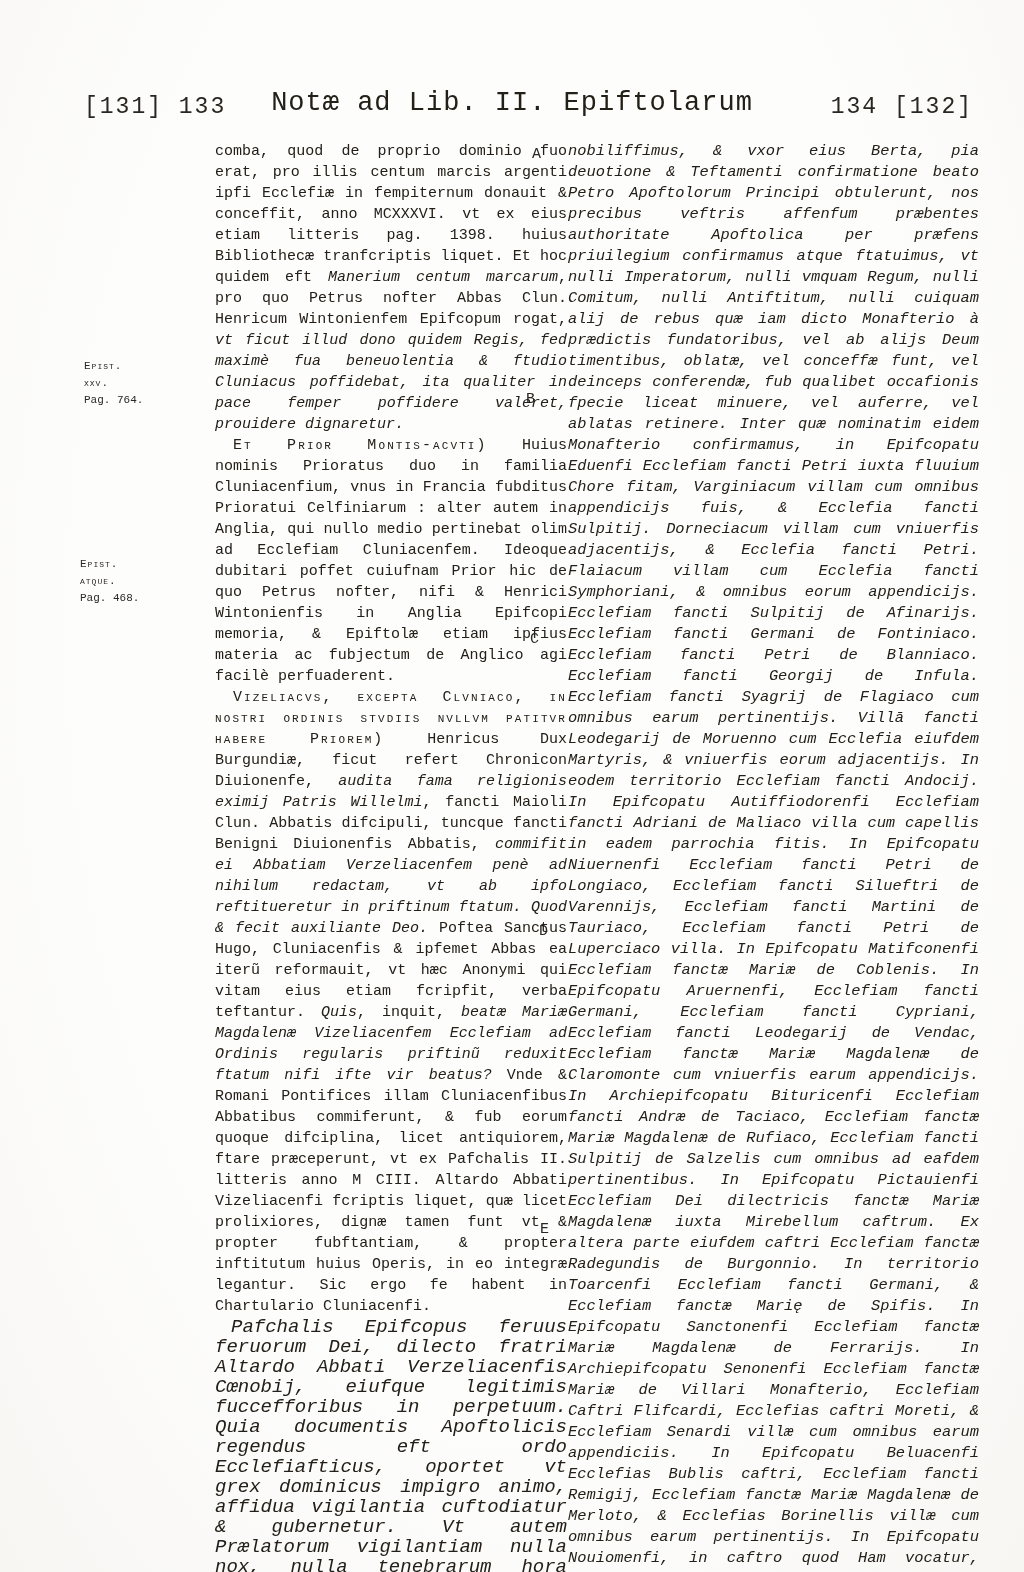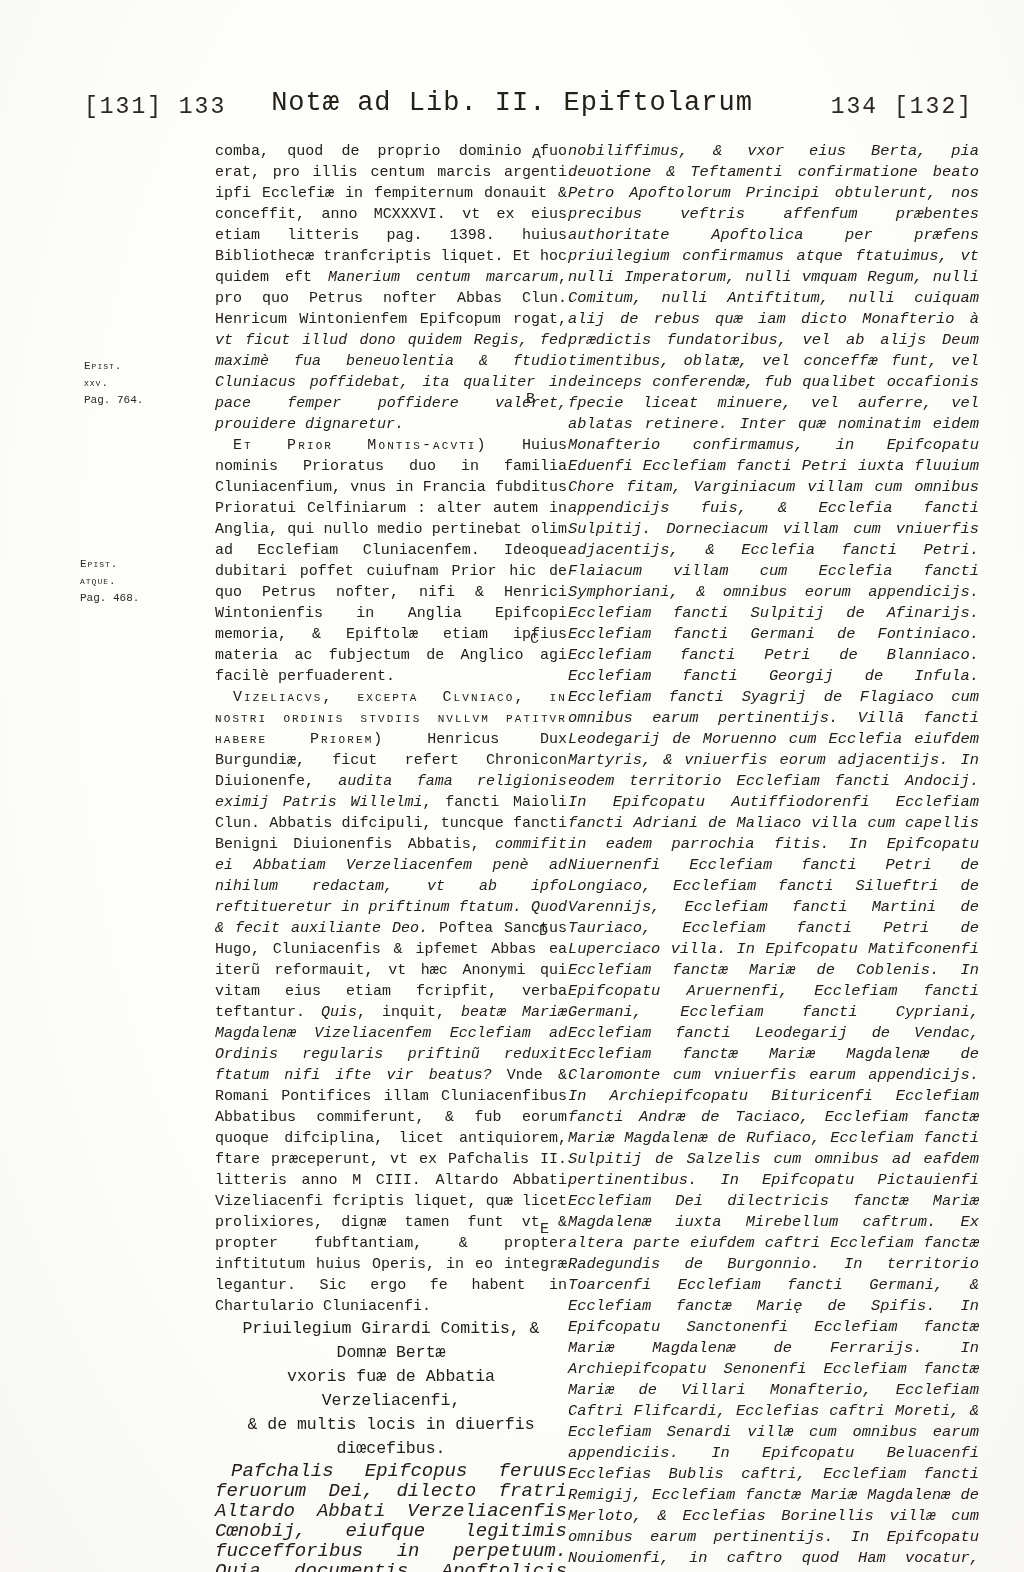--- a/index.html
+++ b/index.html
@@ -76,26 +76,20 @@
   <span class="col-letter" style="left:532px;top:146px;">A</span>
   <span class="col-letter" style="left:526px;top:391px;">B</span>
   <span class="col-letter" style="left:530px;top:631px;">C</span>
   <span class="col-letter" style="left:539px;top:923px;">D</span>
   <span class="col-letter" style="left:540px;top:1221px;">E</span>
 
   <div class="left-col">
     <p><span class="seg-roman">comba, quod de proprio dominio fuo erat, pro illis centum marcis argenti ipfi Ecclefiæ in fempiternum donauit &amp; conceffit, anno MCXXXVI. vt ex eius etiam litteris pag. 1398. huius Bibliothecæ tranfcriptis liquet. Et hoc quidem eft </span><span class="seg-italic">Manerium centum marcarum</span><span class="seg-roman">, pro quo Petrus nofter Abbas Clun. Henricum Wintonienfem Epifcopum rogat, </span><span class="seg-italic">vt ficut illud dono quidem Regis, fed maximè fua beneuolentia &amp; ftudio Cluniacus poffidebat, ita qualiter in pace femper poffidere valeret, prouidere dignaretur.</span></p>
     <p class="indent"><span class="seg-smallcaps">Et Prior Montis-acvti) </span><span class="seg-roman">Huius nominis Prioratus duo in familia Cluniacenfium, vnus in Francia fubditus Prioratui Celfiniarum : alter autem in Anglia, qui nullo medio pertinebat olim ad Ecclefiam Cluniacenfem. Ideoque dubitari poffet cuiufnam Prior hic de quo Petrus nofter, nifi &amp; Henrici Wintonienfis in Anglia Epifcopi memoria, &amp; Epiftolæ etiam ipfius materia ac fubjectum de Anglico agi facilè perfuaderent.</span></p>
     <p class="indent"><span class="seg-smallcaps">Vizeliacvs, excepta Clvniaco, in nostri ordinis stvdiis nvllvm patitvr habere Priorem) </span><span class="seg-roman">Henricus Dux Burgundiæ, ficut refert Chronicon Diuionenfe, </span><span class="seg-italic">audita fama religionis eximij Patris Willelmi</span><span class="seg-roman">, fancti Maioli Clun. Abbatis difcipuli, tuncque fancti Benigni Diuionenfis Abbatis, </span><span class="seg-italic">commifit ei Abbatiam Verzeliacenfem penè ad nihilum redactam, vt ab ipfo reftitueretur in priftinum ftatum. Quod &amp; fecit auxiliante Deo.</span><span class="seg-roman"> Poftea Sanctus Hugo, Cluniacenfis &amp; ipfemet Abbas ea iterũ reformauit, vt hæc Anonymi qui vitam eius etiam fcripfit, verba teftantur. </span><span class="seg-italic">Quis</span><span class="seg-roman">, inquit, </span><span class="seg-italic">beatæ Mariæ Magdalenæ Vizeliacenfem Ecclefiam ad Ordinis regularis priftinũ reduxit ftatum nifi ifte vir beatus? </span><span class="seg-roman">Vnde &amp; Romani Pontifices illam Cluniacenfibus Abbatibus commiferunt, &amp; fub eorum quoque difciplina, licet antiquiorem, ftare præceperunt, vt ex Pafchalis II. litteris anno M CIII. Altardo Abbati Vizeliacenfi fcriptis liquet, quæ licet prolixiores, dignæ tamen funt vt &amp; propter fubftantiam, &amp; propter inftitutum huius Operis, in eo integræ legantur. Sic ergo fe habent in Chartulario Cluniacenfi.</span></p>
-    <p class="privilege-heading">
-      <span>Priuilegium Girardi Comitis, &amp; Domnæ Bertæ</span><br>
-      <span>vxoris fuæ de Abbatia Verzeliacenfi,</span><br>
-      <span>&amp; de multis locis in diuerfis</span><br>
-      <span>diœcefibus.</span>
-    </p>
     <p class="bull-paragraph"><span class="seg-italic">Pafchalis Epifcopus feruus feruorum Dei, dilecto fratri Altardo Abbati Verzeliacenfis Cœnobij, eiufque legitimis fuccefforibus in perpetuum. Quia documentis Apoftolicis regendus eft ordo Ecclefiafticus, oportet vt grex dominicus impigro animo, affidua vigilantia cuftodiatur &amp; gubernetur. Vt autem Prælatorum vigilantiam nulla nox, nulla tenebrarum hora opprimat, vel confundat, Caritas, quæ Deus eft, quæ præter vnum, alterum nefcit, omnibus viribus tota mente diligenda eft, &amp; tenenda. Quoniam verò nullis præcedentibus meritis, fed fola omnipotentis Dei gratia, in Ecclefia locum Petri obtinemus, neceffe eft vt omnibus fuperimpendamus Ecclefijs, maximè his quæ iuris beati Petri effe nofcuntur, &amp; quæ affectu filiali inuocant confilium &amp; auxilium matris fuæ. Quia igitur dilectio fraternitatis veftræ poftulauit priuilegium Monafterio Virziliaco fieri, cuius regimen authore Deo vobis commiffum eft. Quod fundatores ipfius Gerardus Comes vir</span></p>
   </div>
 
   <div class="right-col">
     <p><span class="seg-italic">nobiliffimus, &amp; vxor eius Berta, pia deuotione &amp; Teftamenti confirmatione beato Petro Apoftolorum Principi obtulerunt, nos precibus veftris affenfum præbentes authoritate Apoftolica per præfens priuilegium confirmamus atque ftatuimus, vt nulli Imperatorum, nulli vmquam Regum, nulli Comitum, nulli Antiftitum, nulli cuiquam alij de rebus quæ iam dicto Monafterio à prædictis fundatoribus, vel ab alijs Deum timentibus, oblatæ, vel conceffæ funt, vel deinceps conferendæ, fub qualibet occafionis fpecie liceat minuere, vel auferre, vel ablatas retinere. Inter quæ nominatim eidem Monafterio confirmamus, in Epifcopatu Eduenfi Ecclefiam fancti Petri iuxta fluuium Chore fitam, Varginiacum villam cum omnibus appendicijs fuis, &amp; Ecclefia fancti Sulpitij. Dorneciacum villam cum vniuerfis adjacentijs, &amp; Ecclefia fancti Petri. Flaiacum villam cum Ecclefia fancti Symphoriani, &amp; omnibus eorum appendicijs. Ecclefiam fancti Sulpitij de Afinarijs. Ecclefiam fancti Germani de Fontiniaco. Ecclefiam fancti Petri de Blanniaco. Ecclefiam fancti Georgij de Infula. Ecclefiam fancti Syagrij de Flagiaco cum omnibus earum pertinentijs. Villā fancti Leodegarij de Moruenno cum Ecclefia eiufdem Martyris, &amp; vniuerfis eorum adjacentijs. In eodem territorio Ecclefiam fancti Andocij. In Epifcopatu Autiffiodorenfi Ecclefiam fancti Adriani de Maliaco villa cum capellis in eadem parrochia fitis. In Epifcopatu Niuernenfi Ecclefiam fancti Petri de Longiaco, Ecclefiam fancti Silueftri de Varennijs, Ecclefiam fancti Martini de Tauriaco, Ecclefiam fancti Petri de Luperciaco villa. In Epifcopatu Matifconenfi Ecclefiam fanctæ Mariæ de Coblenis. In Epifcopatu Aruernenfi, Ecclefiam fancti Germani, Ecclefiam fancti Cypriani, Ecclefiam fancti Leodegarij de Vendac, Ecclefiam fanctæ Mariæ Magdalenæ de Claromonte cum vniuerfis earum appendicijs. In Archiepifcopatu Bituricenfi Ecclefiam fancti Andræ de Taciaco, Ecclefiam fanctæ Mariæ Magdalenæ de Rufiaco, Ecclefiam fancti Sulpitij de Salzelis cum omnibus ad eafdem pertinentibus. In Epifcopatu Pictauienfi Ecclefiam Dei dilectricis fanctæ Mariæ Magdalenæ iuxta Mirebellum caftrum. Ex altera parte eiufdem caftri Ecclefiam fanctæ Radegundis de Burgonnio. In territorio Toarcenfi Ecclefiam fancti Germani, &amp; Ecclefiam fanctæ Marię de Spifis. In Epifcopatu Sanctonenfi Ecclefiam fanctæ Mariæ Magdalenæ de Ferrarijs. In Archiepifcopatu Senonenfi Ecclefiam fanctæ Mariæ de Villari Monafterio, Ecclefiam Caftri Flifcardi, Ecclefias caftri Moreti, &amp; Ecclefiam Senardi villæ cum omnibus earum appendiciis. In Epifcopatu Beluacenfi Ecclefias Bublis caftri, Ecclefiam fancti Remigij, Ecclefiam fanctæ Mariæ Magdalenæ de Merloto, &amp; Ecclefias Borinellis villæ cum omnibus earum pertinentijs. In Epifcopatu Nouiomenfi, in caftro quod Ham vocatur, Ecclefiam fanctæ Mariæ Magdalenæ. In Villari fylua Ecclefias eiufdem Dei dilectricis, cum vniuerfis earum appendicijs. In eadem diœcefi Ecclefias de Ingulos. Præterea ftatuimus, vt confecratio Monafterij ipfius, &amp; Ecclefiarum quæ funt in circumadjacenti villa, ordinationes quoque Monachorum &amp; Clericorum, confilio Abbatum Cluniacenfium, quibus prædeceffores noftri &amp; nos perpetualiter conceffimus vices noftras in iam dicto Monafterio, ibidem fiant, aut vbi ipfi Abbates maluerint. Chrifma quoque &amp; oleum fanctum á quo maluerint Catholico Epifcopo accipiant. Ecclefiæ verò eiufdem Monafterij per diuerfas Prouincias conftitutæ, &amp; earum altaria, ab Epifcopis, in quorum diœcefi funt, confecrentur. Sacerdotes etiam &amp; Clerici ordinentur, &amp; ab eis chrifmæ &amp; oleum fanctum accipiant, fi gratiam Romanæ Sedis habuerint, &amp; gratis, ac fine prauitate aliqua dare voluerint, fin aliàs à quo maluerint Catholico Epifcopo accipiant. Obeunte te eiufdem loci Abbate, vel quocumque</span></p>
   </div>
 
 </div>
 
 </body></html>

